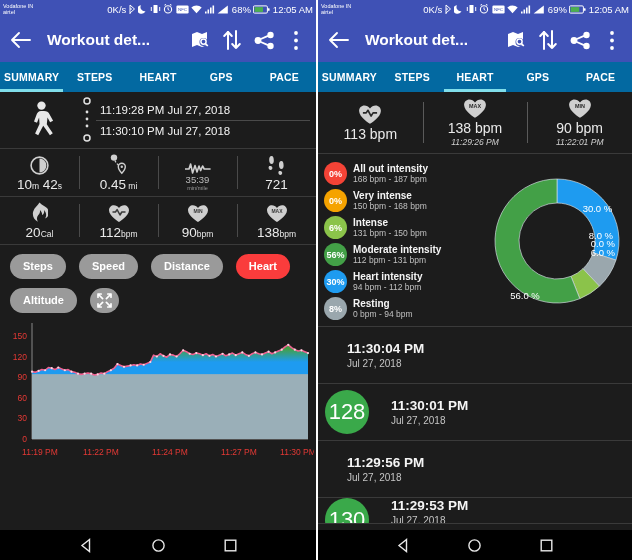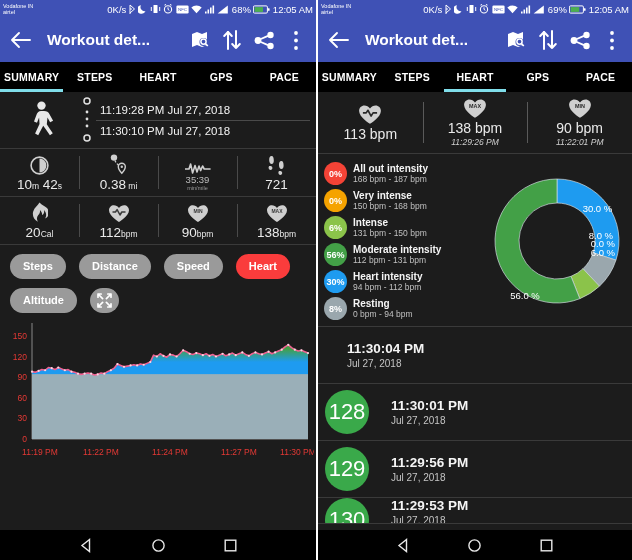--- a/index.html
+++ b/index.html
@@ -29,21 +29,21 @@
   
   .toolbar {
     background: #3f51b5; color: #fff; height: 44px; flex: 0 0 44px;
     display: flex; align-items: center; padding: 0 7px; gap: 6px;
   }
   .tb-title { font-size: 15.5px; font-weight: bold; flex: 1; white-space: nowrap;
               overflow: hidden; margin-left: 8px; }
   .tb-ic { width: 26px; height: 26px; display: flex; align-items: center; justify-content: center; }
 
   
-  .tabs { background: #000000; height: 30px; flex: 0 0 30px; display: flex; }
+  .tabs { background: #0369a1; height: 30px; flex: 0 0 30px; display: flex; }
   .tab { flex: 1; display: flex; align-items: center; justify-content: center;
          color: #fff; font-size: 10.5px; font-weight: bold; letter-spacing: .2px;
          position: relative; }
   .tab.active::after {
     content: ""; position: absolute; left: 0; right: 0; bottom: 0;
     height: 3px; background: #80deea;
   }
 
   
   .body { flex: 1; background: #1c1c1c; overflow: hidden; position: relative; }
@@ -271,21 +271,21 @@
         </div>
         <div class="stat">
           <div class="sic">
             <svg width="19" height="21" viewBox="0 0 19 21">
                 <circle cx="5" cy="3.6" r="3.2" fill="#cfcfcf"></circle>
                 <path d="M6 6.5c1 3 3 4 4.5 5.5" stroke="#cfcfcf" stroke-width="1.3" fill="none" stroke-dasharray="2 1.6"></path>
                 <path d="M12.8 9.2a3.5 3.5 0 00-3.5 3.5c0 2.6 3.5 6.6 3.5 6.6s3.5-4 3.5-6.6a3.5 3.5 0 00-3.5-3.5z" fill="none" stroke="#cfcfcf" stroke-width="1.4"></path>
                 <circle cx="12.8" cy="12.7" r="1.2" fill="#cfcfcf"></circle>
               </svg>
           </div>
-          <div class="val"><span>0.38</span><span class="u"> mi</span></div>
+          <div class="val"><span>0.45</span><span class="u"> mi</span></div>
         </div>
         <div class="stat">
           <div class="sic">
             <svg width="26" height="14" viewBox="0 0 26 14">
                 <path d="M0 8h4l1.6-5 2 9 2.4-7.4L12 11l2-6 1.6 4.6L17.6 5l1.6 3h6.4" stroke="#cfcfcf" stroke-width="1.6" fill="none" stroke-linejoin="round"></path>
               </svg>
           </div>
           <div class="sub">35:39</div>
           <div class="sub2">min/mile</div>
         </div>
@@ -333,22 +333,22 @@
                 <path d="M11 18S1 12 1 6.2C1 3.3 3.2 1.2 5.9 1.2c1.9 0 3.9 1 5.1 2.8 1.2-1.8 3.2-2.8 5.1-2.8C18.8 1.2 21 3.3 21 6.2 21 12 11 18 11 18z" fill="#cfcfcf"></path>
                 <text x="11" y="9.2" font-size="5" fill="#3a3a3a" text-anchor="middle" font-family="Liberation Sans" font-weight="bold">MAX</text>
               </svg>
           </div>
           <div class="val"><span>138</span><span class="u">bpm</span></div>
         </div>
       </div>
 
       <div class="chips">
         <div class="chip">Steps</div>
+        <div class="chip">Speed</div>
         <div class="chip">Distance</div>
-        <div class="chip">Speed</div>
         <div class="chip red">Heart</div>
         <div class="chip">Altitude</div>
         <div class="chip icon">
           <svg width="15" height="15" viewBox="0 0 15 15">
               <path d="M1 1l4.6 4.6M1 1v3.2M1 1h3.2M14 1L9.4 5.6M14 1v3.2M14 1h-3.2M1 14l4.6-4.6M1 14v-3.2M1 14h3.2M14 14L9.4 9.4M14 14v-3.2M14 14h-3.2" stroke="#fff" stroke-width="1.7" fill="none" stroke-linecap="round"></path>
             </svg>
         </div>
       </div>
 
       <div class="chart-wrap">
@@ -668,21 +668,20 @@
           </div>
         </div>
         <div class="reading">
           <div class="rcircle">128</div>
           <div class="rtxt">
             <div class="rtime">11:30:01 PM</div>
             <div class="rdate">Jul 27, 2018</div>
           </div>
         </div>
         <div class="reading">
-          <div class="rcircle">129</div>
           <div class="rtxt">
             <div class="rtime">11:29:56 PM</div>
             <div class="rdate">Jul 27, 2018</div>
           </div>
         </div>
         <div class="reading cut">
           <div class="rcircle">130</div>
           <div class="rtxt">
             <div class="rtime">11:29:53 PM</div>
             <div class="rdate">Jul 27, 2018</div>

